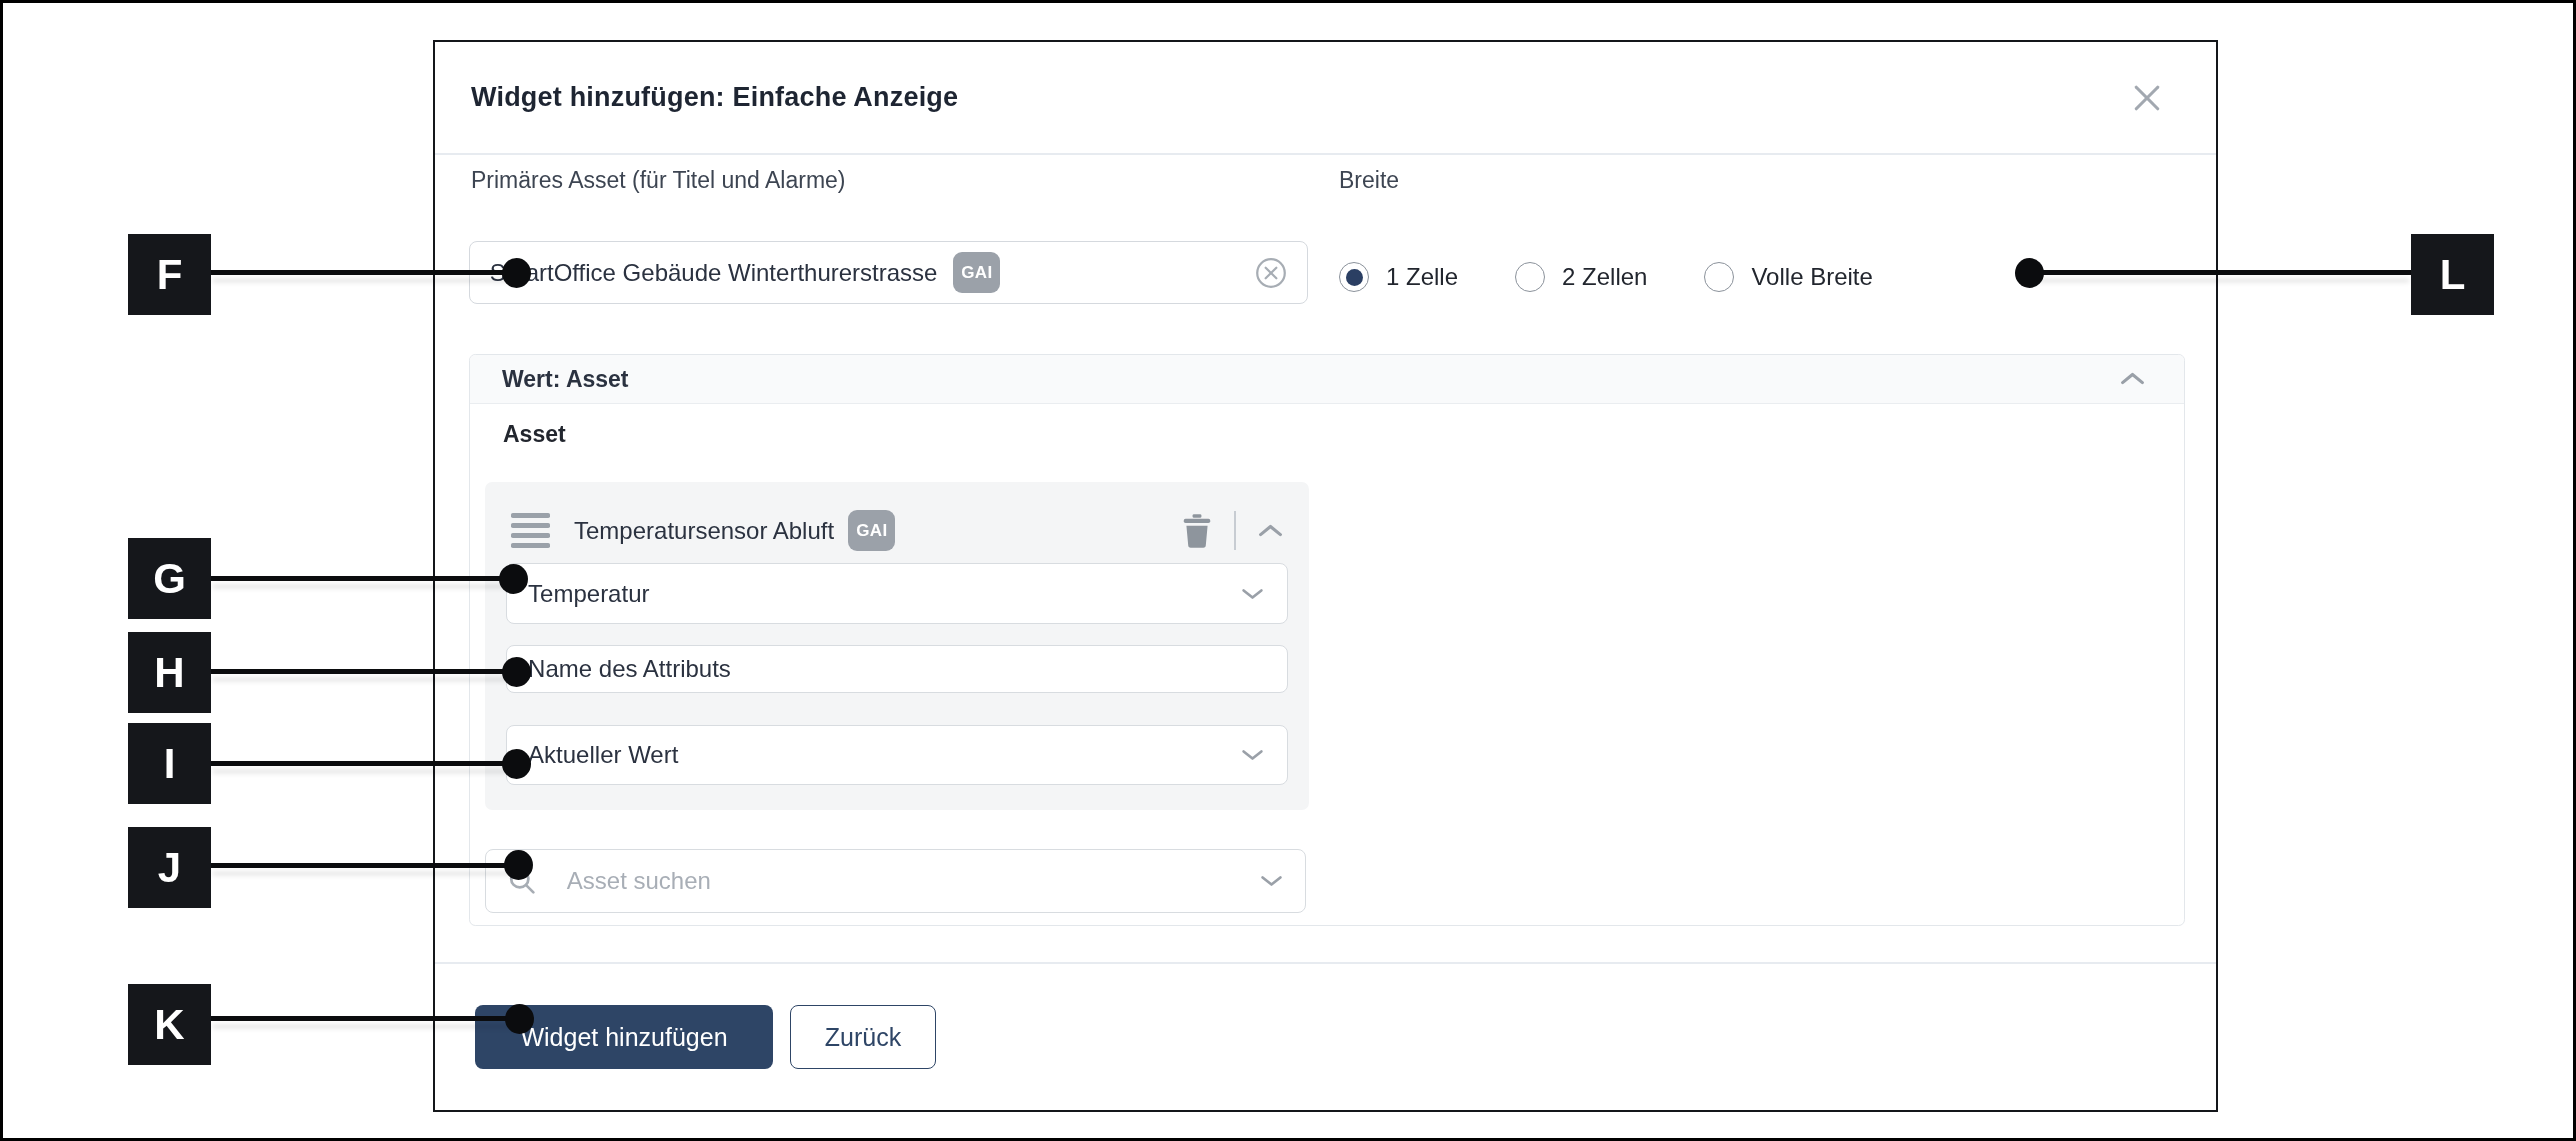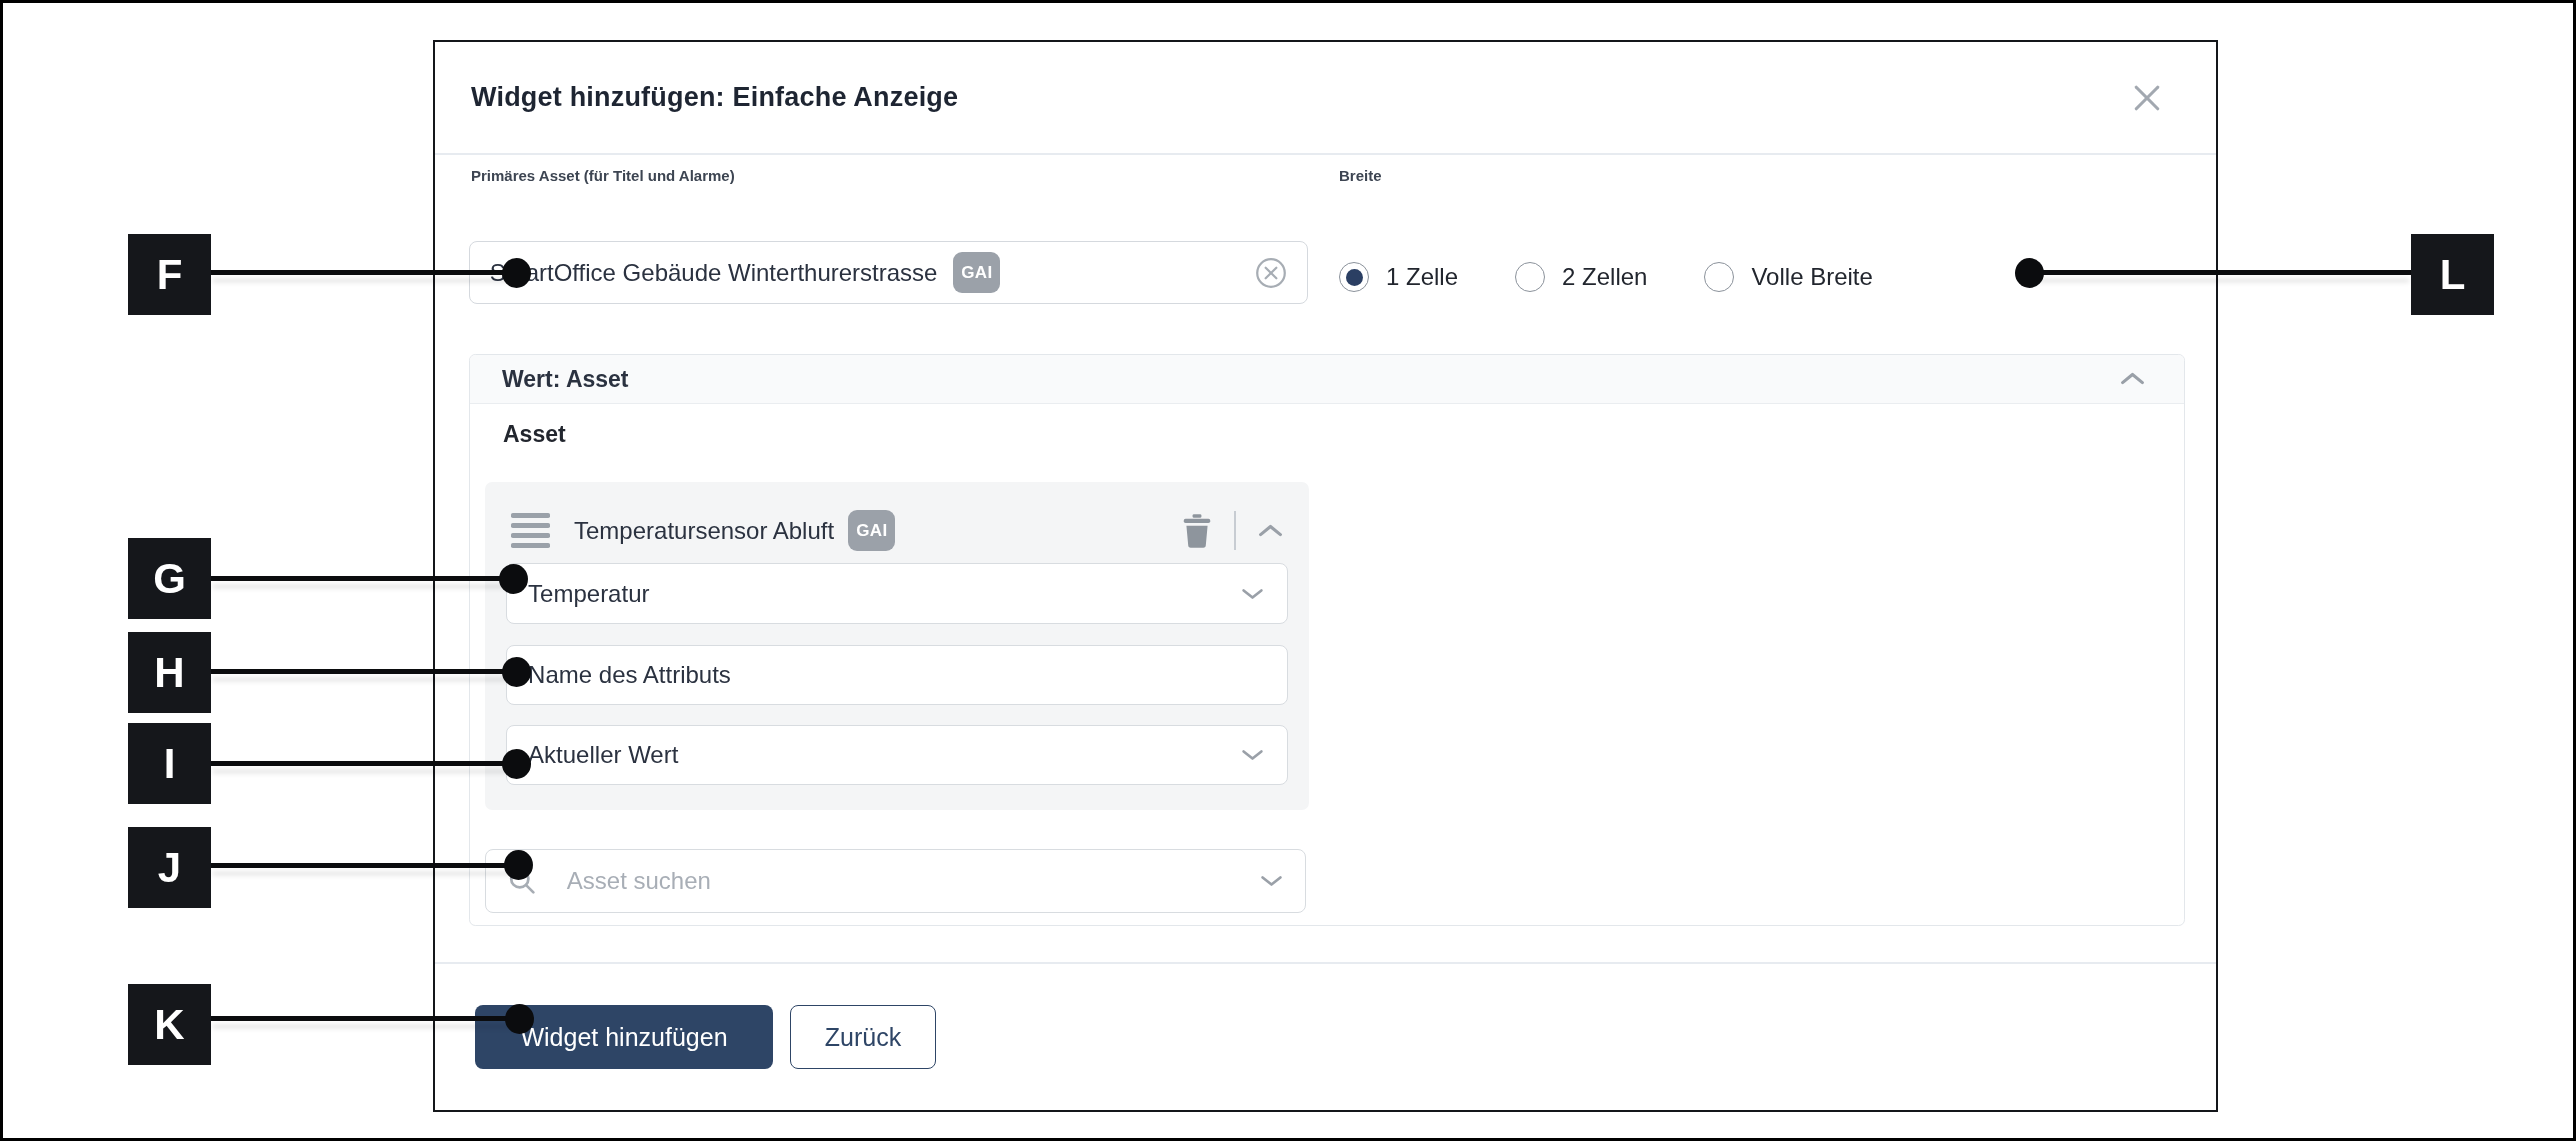--- a/index.html
+++ b/index.html
@@ -11,21 +11,21 @@
 
   
   .dialog { position:absolute; left:430px; top:37px; width:1785px; height:1072px;
             background:#fff; border:2.7px solid #14161a; }
 
   .dialog-title { position:absolute; left:36px; top:0; height:111px; line-height:111px;
                   font-size:27px; font-weight:700; color:#1e2532; letter-spacing:0.2px; }
   .close-icon { position:absolute; right:52px; top:39px; width:34px; height:34px; cursor:pointer; }
   .header-divider { position:absolute; left:0; right:0; top:111px; height:1.8px; background:#e7ebf0; }
 
-  .form-label { position:absolute; font-size:15px; color:#3d4552;font-weight:bold; }
+  .form-label { position:absolute; font-size:23px; color:#3d4552; }
   .lbl-primary { left:36px; top:125px; }
   .lbl-breite  { left:904px; top:125px; }
 
   .primary-input { position:absolute; left:34px; top:199px; width:839px; height:63px;
                    border:1.8px solid #d5d9de; border-radius:8px; background:#fff;
                    display:flex; align-items:center; padding:0 19.7px; }
   .primary-value { font-size:24px; color:#2b3240; white-space:nowrap; }
   .gai-badge { margin-left:16px; width:47px; height:41px; border-radius:9px;
                background:#9ba1a9; color:#fff; display:flex; flex-direction:column;
                align-items:center; justify-content:center; line-height:1; flex:0 0 auto; }
@@ -61,21 +61,21 @@
   .card-title { margin-left:24px; font-size:24px; color:#2b3240; white-space:nowrap; }
   .card-title-badge { margin-left:14.3px; }
   .trash-icon { margin-left:auto; width:30px; height:34px; cursor:pointer; flex:0 0 auto; }
   .card-vdivider { width:1.8px; height:39px; background:#c7ccd2; margin:0 21.5px; flex:0 0 auto; }
   .card-chevron { width:27px; height:18px; cursor:pointer; flex:0 0 auto; }
 
   .fieldbox { position:absolute; left:20.6px; width:782px; background:#fff;
               border:1.8px solid #d8dce0; border-radius:8px;
               display:flex; align-items:center; padding:0 21.5px;justify-content:space-between; }
   .fb-select1 { top:81px;  height:61px; }
-  .fb-input   { top:163px; height:60px; }
+  .fb-input   { top:163px; height:48px; }
   .fb-select2 { top:243px; height:60px; }
   .fieldbox .fb-text { font-size:24px; color:#2b3240; white-space:nowrap; }
   .chev-down { margin-left:auto; width:25px; height:16px; flex:0 0 auto; }
 
   .asset-search { position:absolute; left:15px; top:494px; width:821px; height:64px;
                   background:#fff; border:1.8px solid #d8dce0; border-radius:8px;
                   display:flex; align-items:center; padding:0 21.5px; }
   .search-icon { width:29px; height:29px; margin-right:14.3px; flex:0 0 auto; }
   .search-placeholder { font-size:24px; color:#a8aeb6; white-space:nowrap;margin-left:16px; }
 

